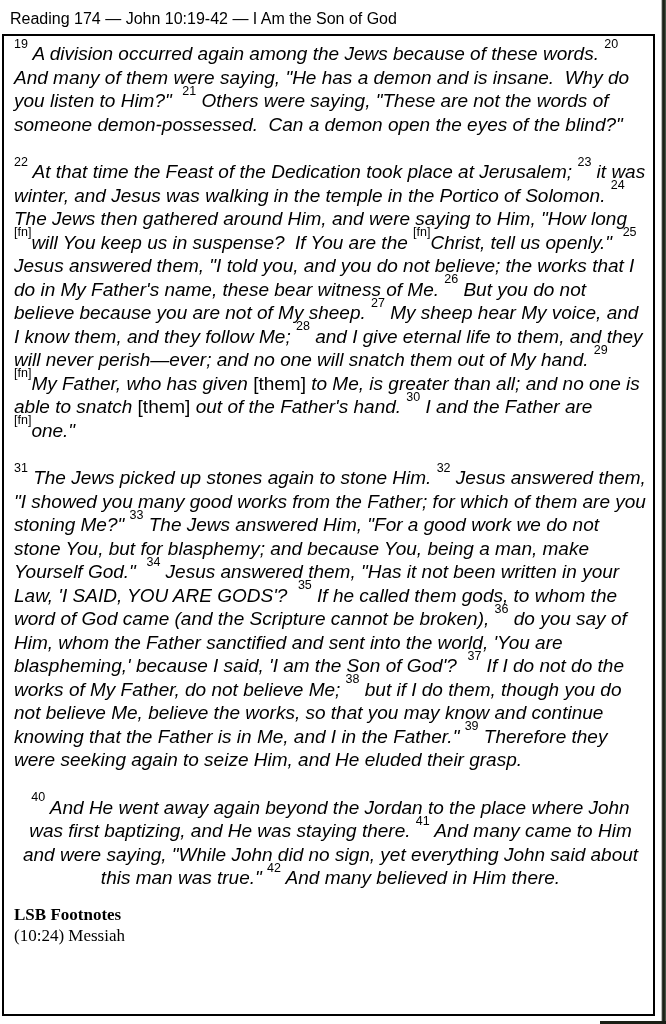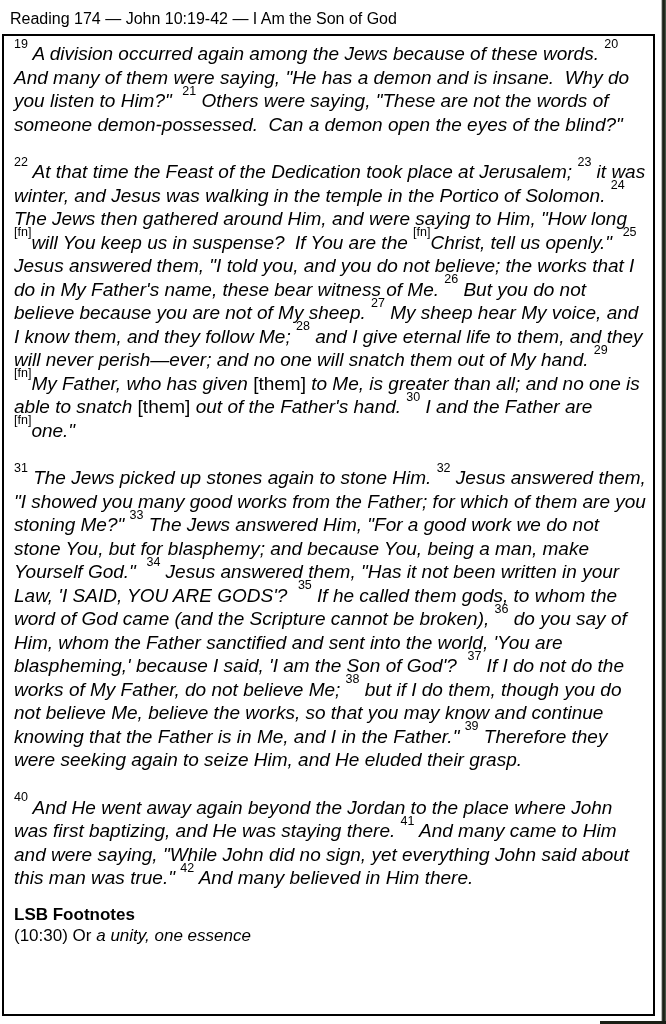--- a/index.html
+++ b/index.html
@@ -29,35 +29,36 @@
     padding: 6px 6px 4px 10px;
     overflow: hidden;
   }
   .para {
     font-style: italic;
     font-size: 19px;
     line-height: 23.5px;
     margin: 0 0 24px 0;
     white-space: pre-wrap;
   }
-  .passage .para:last-child { margin-bottom: 0; }
+  .passage .para:last-child { margin-bottom: 0; text-align: center; }
   .sup {
     font-style: normal;
     font-size: 12.5px;
     line-height: 0;
     position: relative;
     top: -5px;
   }
   .up { font-style: normal; text-align: right; }
   .em { font-style: italic; }
   .footnotes {
     margin-top: 14px;
     font-size: 17px;
     line-height: 21px;
     font-style: normal;
+    font-family: Liberation Serif, serif;
   }
   .fn-header { font-weight: bold; }
   .fn-line { white-space: pre-wrap; }
   .edge-right {
     position: absolute;
     right: 0; top: 0;
     width: 5px; height: 1024px;
     background: linear-gradient(90deg, #ffffff 0%, #151a12 35%, #232a1e 70%, #5a655a 100%);
   }
   .edge-bottom {
@@ -76,19 +77,19 @@
   <div class="passage">
       <p class="para"><sup class="sup">19</sup><span class="tx"> A division occurred again among the Jews because of these words. </span><sup class="sup">20</sup><span class="tx"> And many of them were saying, "He has a demon and is insane.  Why do you listen to Him?"  </span><sup class="sup">21</sup><span class="tx"> Others were saying, "These are not the words of someone demon-possessed.  Can a demon open the eyes of the blind?"</span></p>
       <p class="para"><sup class="sup">22</sup><span class="tx"> At that time the Feast of the Dedication took place at Jerusalem; </span><sup class="sup">23</sup><span class="tx"> it was winter, and Jesus was walking in the temple in the Portico of Solomon. </span><sup class="sup">24</sup><span class="tx"> The Jews then gathered around Him, and were saying to Him, "How long </span><sup class="sup">[fn]</sup><span class="tx">will You keep us in suspense?  If You are the </span><sup class="sup">[fn]</sup><span class="tx">Christ, tell us openly."  </span><sup class="sup">25</sup><span class="tx"> Jesus answered them, "I told you, and you do not believe; the works that I do in My Father's name, these bear witness of Me. </span><sup class="sup">26</sup><span class="tx"> But you do not believe because you are not of My sheep. </span><sup class="sup">27</sup><span class="tx"> My sheep hear My voice, and I know them, and they follow Me; </span><sup class="sup">28</sup><span class="tx"> and I give eternal life to them, and they will never perish—ever; and no one will snatch them out of My hand. </span><sup class="sup">29</sup><span class="tx"> </span><sup class="sup">[fn]</sup><span class="tx">My Father, who has given </span><span class="up">[them]</span><span class="tx"> to Me, is greater than all; and no one is able to snatch </span><span class="up">[them]</span><span class="tx"> out of the Father's hand. </span><sup class="sup">30</sup><span class="tx"> I and the Father are </span><sup class="sup">[fn]</sup><span class="tx">one."</span></p>
       <p class="para"><sup class="sup">31</sup><span class="tx"> The Jews picked up stones again to stone Him. </span><sup class="sup">32</sup><span class="tx"> Jesus answered them, "I showed you many good works from the Father; for which of them are you stoning Me?" </span><sup class="sup">33</sup><span class="tx"> The Jews answered Him, "For a good work we do not stone You, but for blasphemy; and because You, being a man, make Yourself God."  </span><sup class="sup">34</sup><span class="tx"> Jesus answered them, "Has it not been written in your Law, 'I SAID, YOU ARE GODS'?  </span><sup class="sup">35</sup><span class="tx"> If he called them gods, to whom the word of God came (and the Scripture cannot be broken), </span><sup class="sup">36</sup><span class="tx"> do you say of Him, whom the Father sanctified and sent into the world, 'You are blaspheming,' because I said, 'I am the Son of God'?  </span><sup class="sup">37</sup><span class="tx"> If I do not do the works of My Father, do not believe Me; </span><sup class="sup">38</sup><span class="tx"> but if I do them, though you do not believe Me, believe the works, so that you may know and continue knowing that the Father is in Me, and I in the Father." </span><sup class="sup">39</sup><span class="tx"> Therefore they were seeking again to seize Him, and He eluded their grasp.</span></p>
       <p class="para"><sup class="sup">40</sup><span class="tx"> And He went away again beyond the Jordan to the place where John was first baptizing, and He was staying there. </span><sup class="sup">41</sup><span class="tx"> And many came to Him and were saying, "While John did no sign, yet everything John said about this man was true." </span><sup class="sup">42</sup><span class="tx"> And many believed in Him there.</span></p>
     </div>
 
   <div class="footnotes">
     <div class="fn-header">LSB Footnotes</div>
     <div>
-        <div class="fn-line"><span class="up">(10:30) Or </span><span class="em">a unity, one essence</span></div>
+        <div class="fn-line"><span class="up">(10:24) Messiah</span></div>
       </div>
   </div>
 </div>
 
 <div class="edge-right"></div>
 <div class="edge-bottom"></div>
 
 </body></html>

